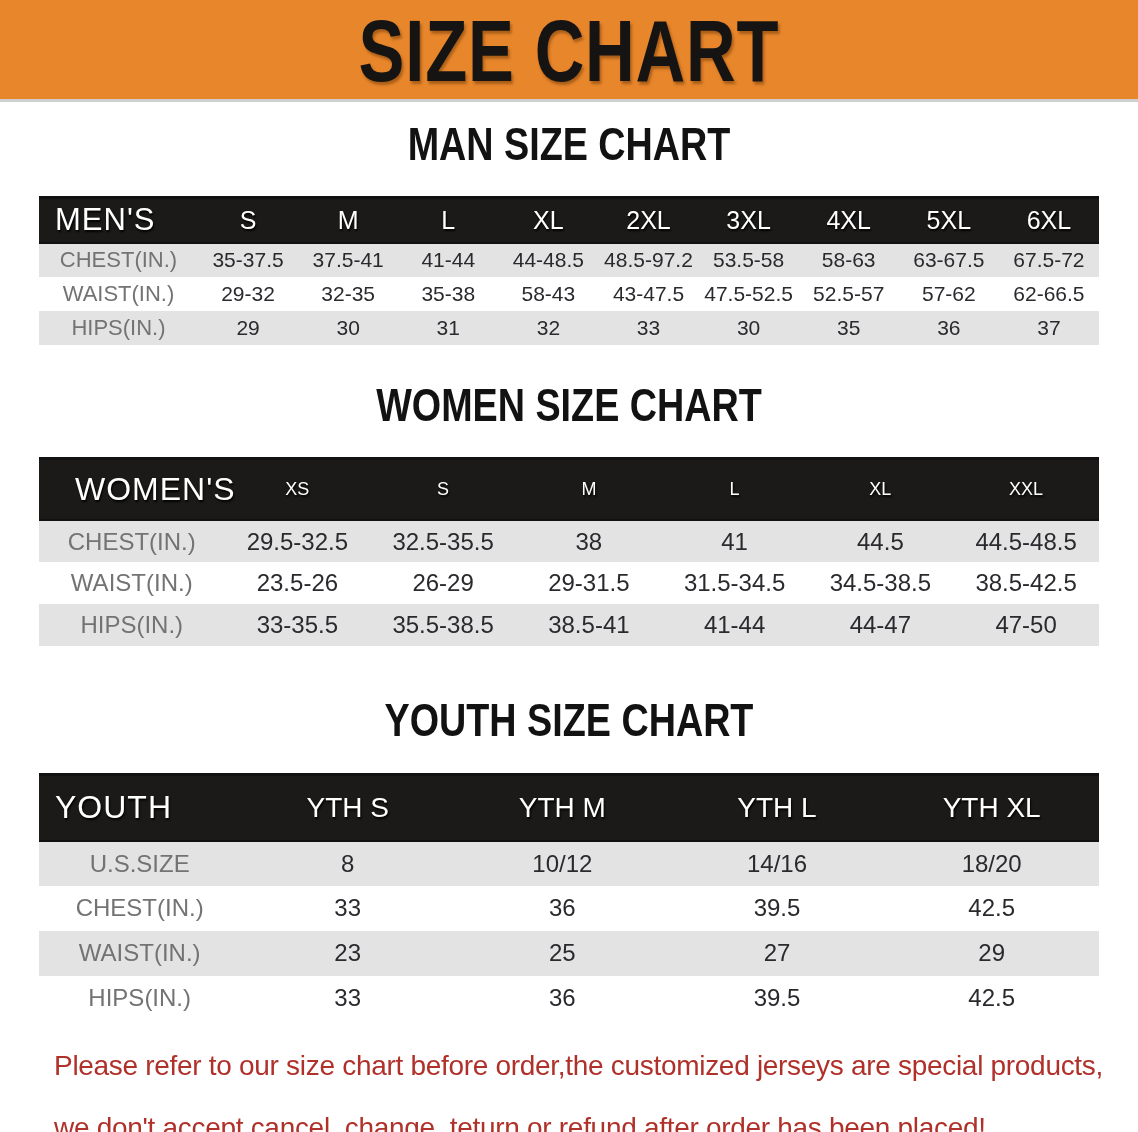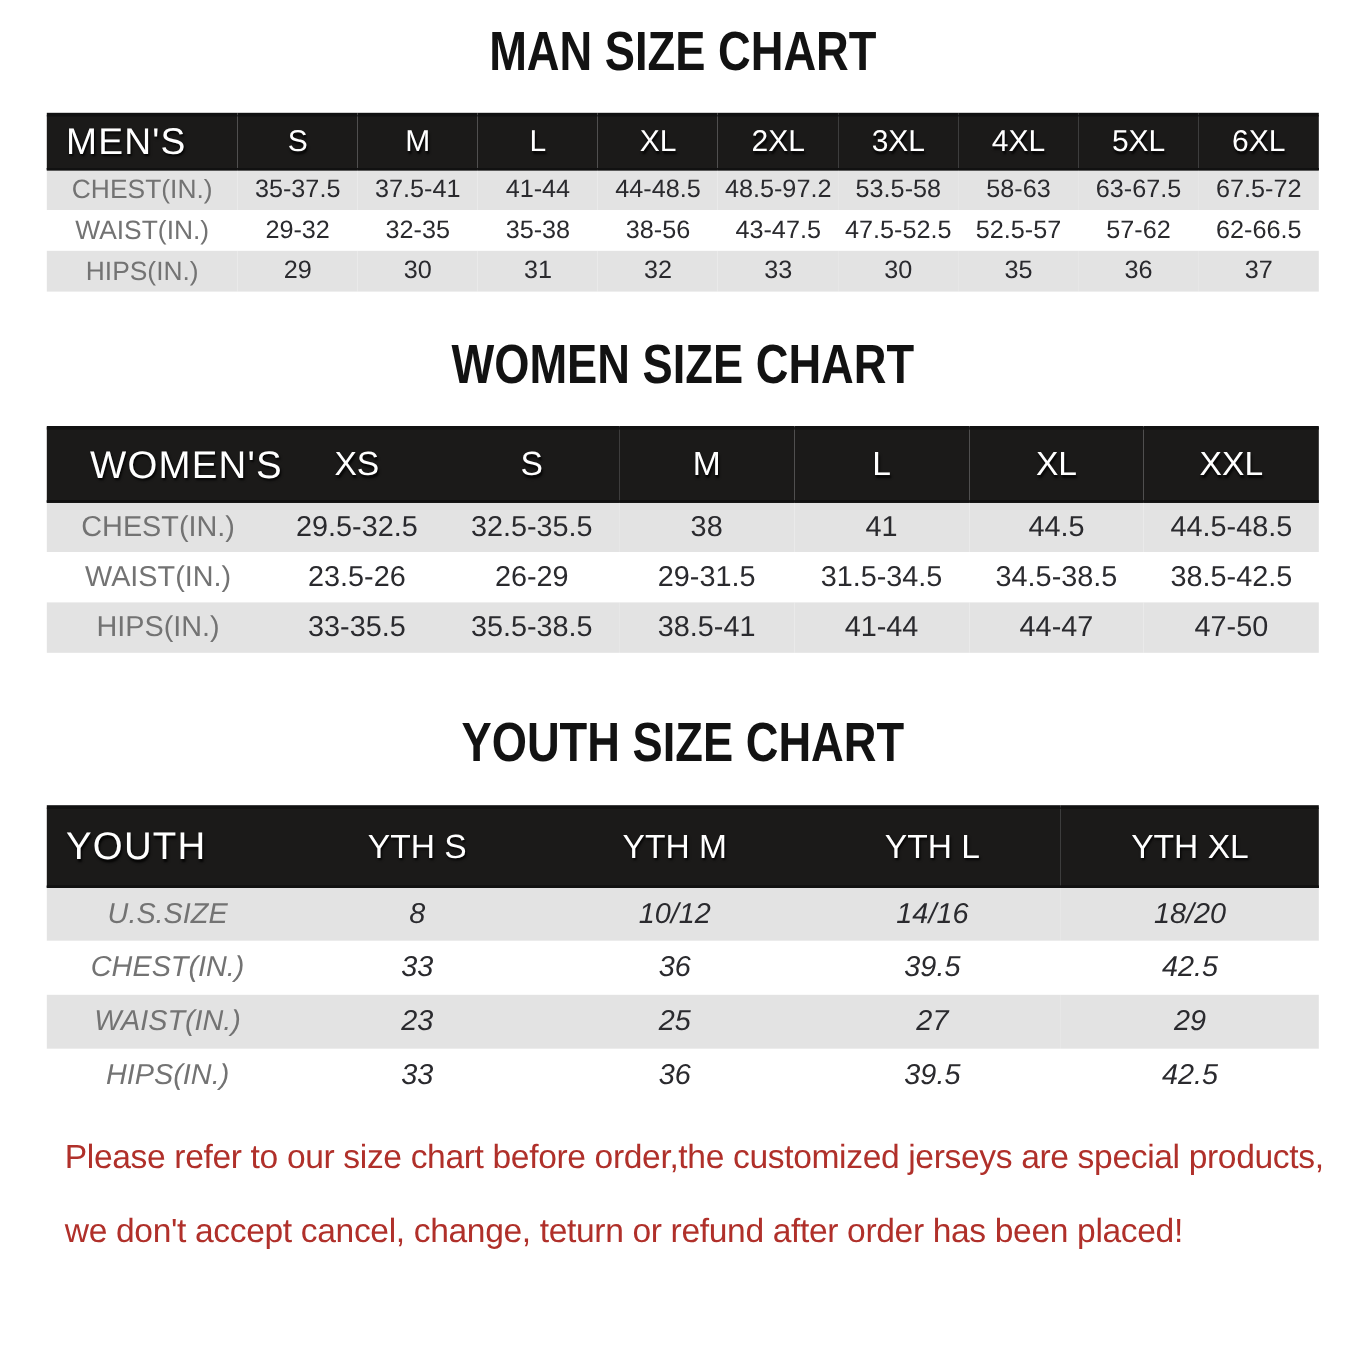--- a/index.html
+++ b/index.html
@@ -77,46 +77,49 @@
   .size-table tbody tr:nth-child(odd) td { background: #E3E3E3; }
   .size-table tbody tr:nth-child(even) td { background: #ffffff; }
   .size-table td.row-label { color: #737373; }
 
   
   .section-0 thead th { height: 45px; font-size: 25px; }
   .section-0 th.group-label { font-size: 31px; width: 15%; }
   .section-0 tbody td { height: 34px; font-size: 21px; }
   .section-0 td.row-label { font-size: 22px; }
 
-  .section-1 thead th { height: 62px; font-size: 28px; }
+  .section-1 thead th { height: 62px; font-size: 18px; }
   .section-1 th.group-label { font-size: 32px; width: 17.5%; padding-left: 36px; }
   .section-1 tbody td { height: 42px; font-size: 24px; }
 
   .section-2 thead th { height: 66px; font-size: 28px; }
   .section-2 th.group-label { font-size: 32px; width: 19%; }
-  .section-2 tbody td { height: 45px; font-size: 24px; font-style: italic; }
+  .section-2 tbody td { height: 45px; font-size: 24px; }
 
   
   .disclaimer {
     margin: 22px 36px 0 38px;
     color: #B0302A;
   }
   .disclaimer p {
     margin: 16px;
     font-size: 28px;
     line-height: 46px;
     letter-spacing: -0.3px;
     white-space: nowrap;
   }
 </style>
 </head>
 <body>
 
 <div class="page">
 
+  <header class="banner">
+    <h1>SIZE CHART</h1>
+  </header>
 
   <section class="chart-section section-0">
     <h2 class="section-heading">MAN SIZE CHART</h2>
     <table class="size-table">
         <thead>
           <tr>
             <th class="group-label">MEN'S</th>
             <th>S</th>
             <th>M</th>
             <th>L</th>
@@ -139,21 +142,21 @@
             <td>53.5-58</td>
             <td>58-63</td>
             <td>63-67.5</td>
             <td>67.5-72</td>
           </tr>
           <tr>
             <td class="row-label">WAIST(IN.)</td>
             <td>29-32</td>
             <td>32-35</td>
             <td>35-38</td>
-            <td>38-56</td>
+            <td>58-43</td>
             <td>43-47.5</td>
             <td>47.5-52.5</td>
             <td>52.5-57</td>
             <td>57-62</td>
             <td>62-66.5</td>
           </tr>
           <tr>
             <td class="row-label">HIPS(IN.)</td>
             <td>29</td>
             <td>30</td>

